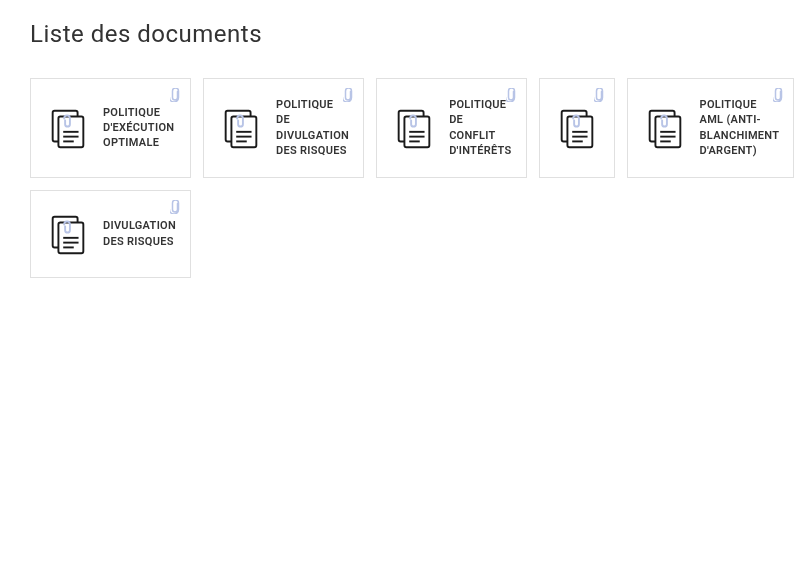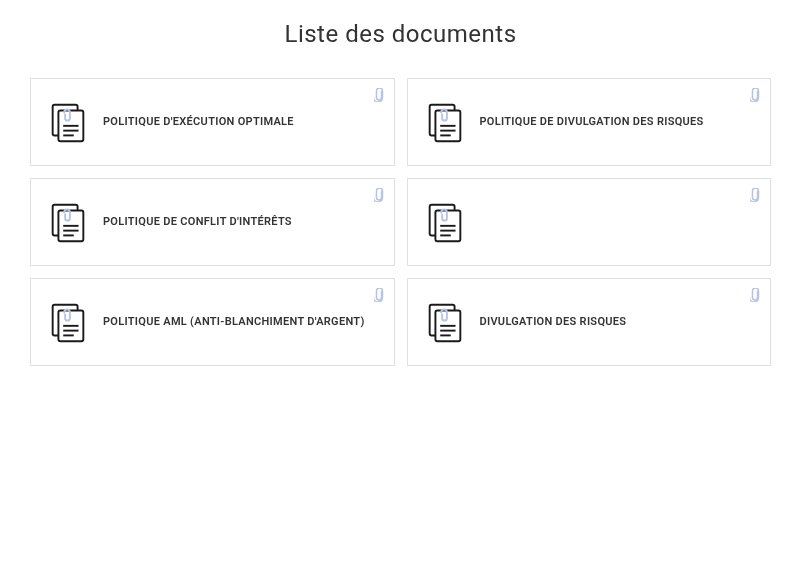--- a/index.html
+++ b/index.html
@@ -6,30 +6,30 @@
       margin: 0;
       padding: 0;
       box-sizing: border-box;
     }
     body {
       font-family: -apple-system, BlinkMacSystemFont, 'Segoe UI', Roboto, sans-serif;
       background: #fff;
       padding: 20px 30px;
     }
     .page-title {
-      text-align: center;
+      text-align: left;
       font-size: 24px;
       font-weight: 400;
       color: #333;
       margin-bottom: 30px;
       letter-spacing: 0.5px;
     }
     .grid {
       display: grid;
-      grid-template-columns: repeat(2, 1fr);
+      grid-template-columns: repeat(5, 1fr);
       gap: 12px;
       max-width: 760px;
       margin: 0 auto;
     }
     .card {
       border: 1px solid #e0e0e0;
       padding: 18px 14px;
       display: flex;
       align-items: center;
       gap: 12px;

